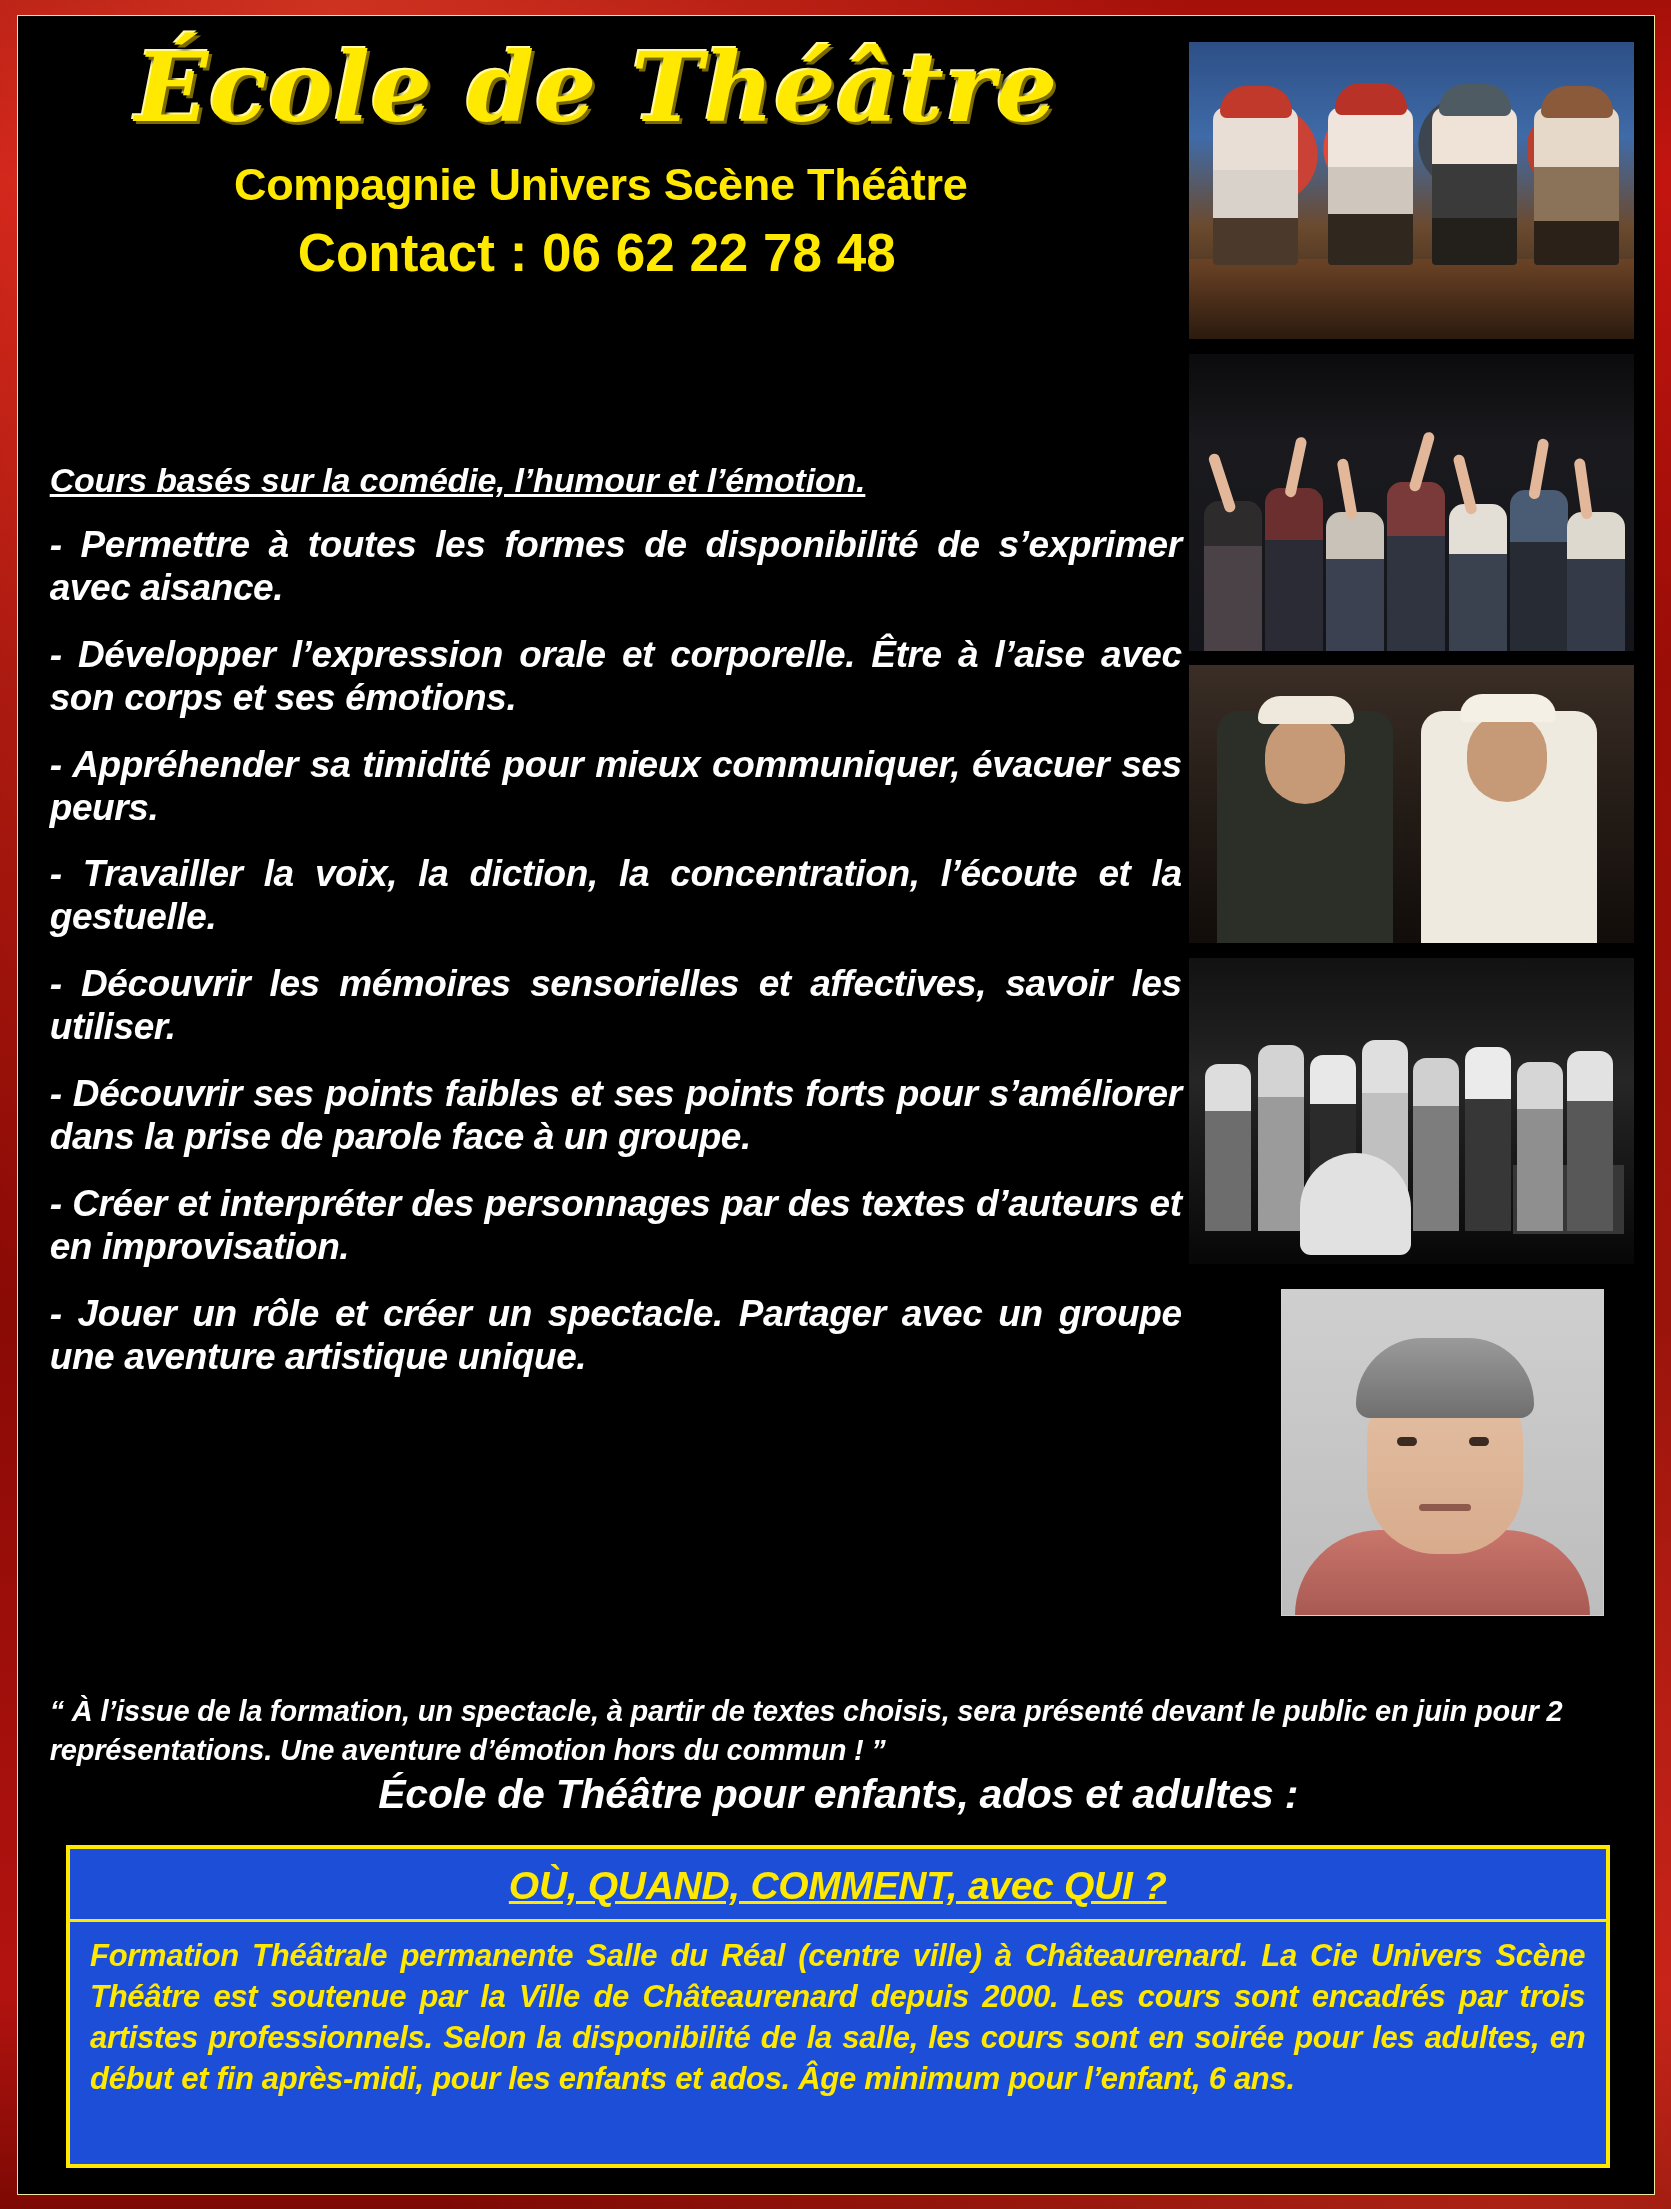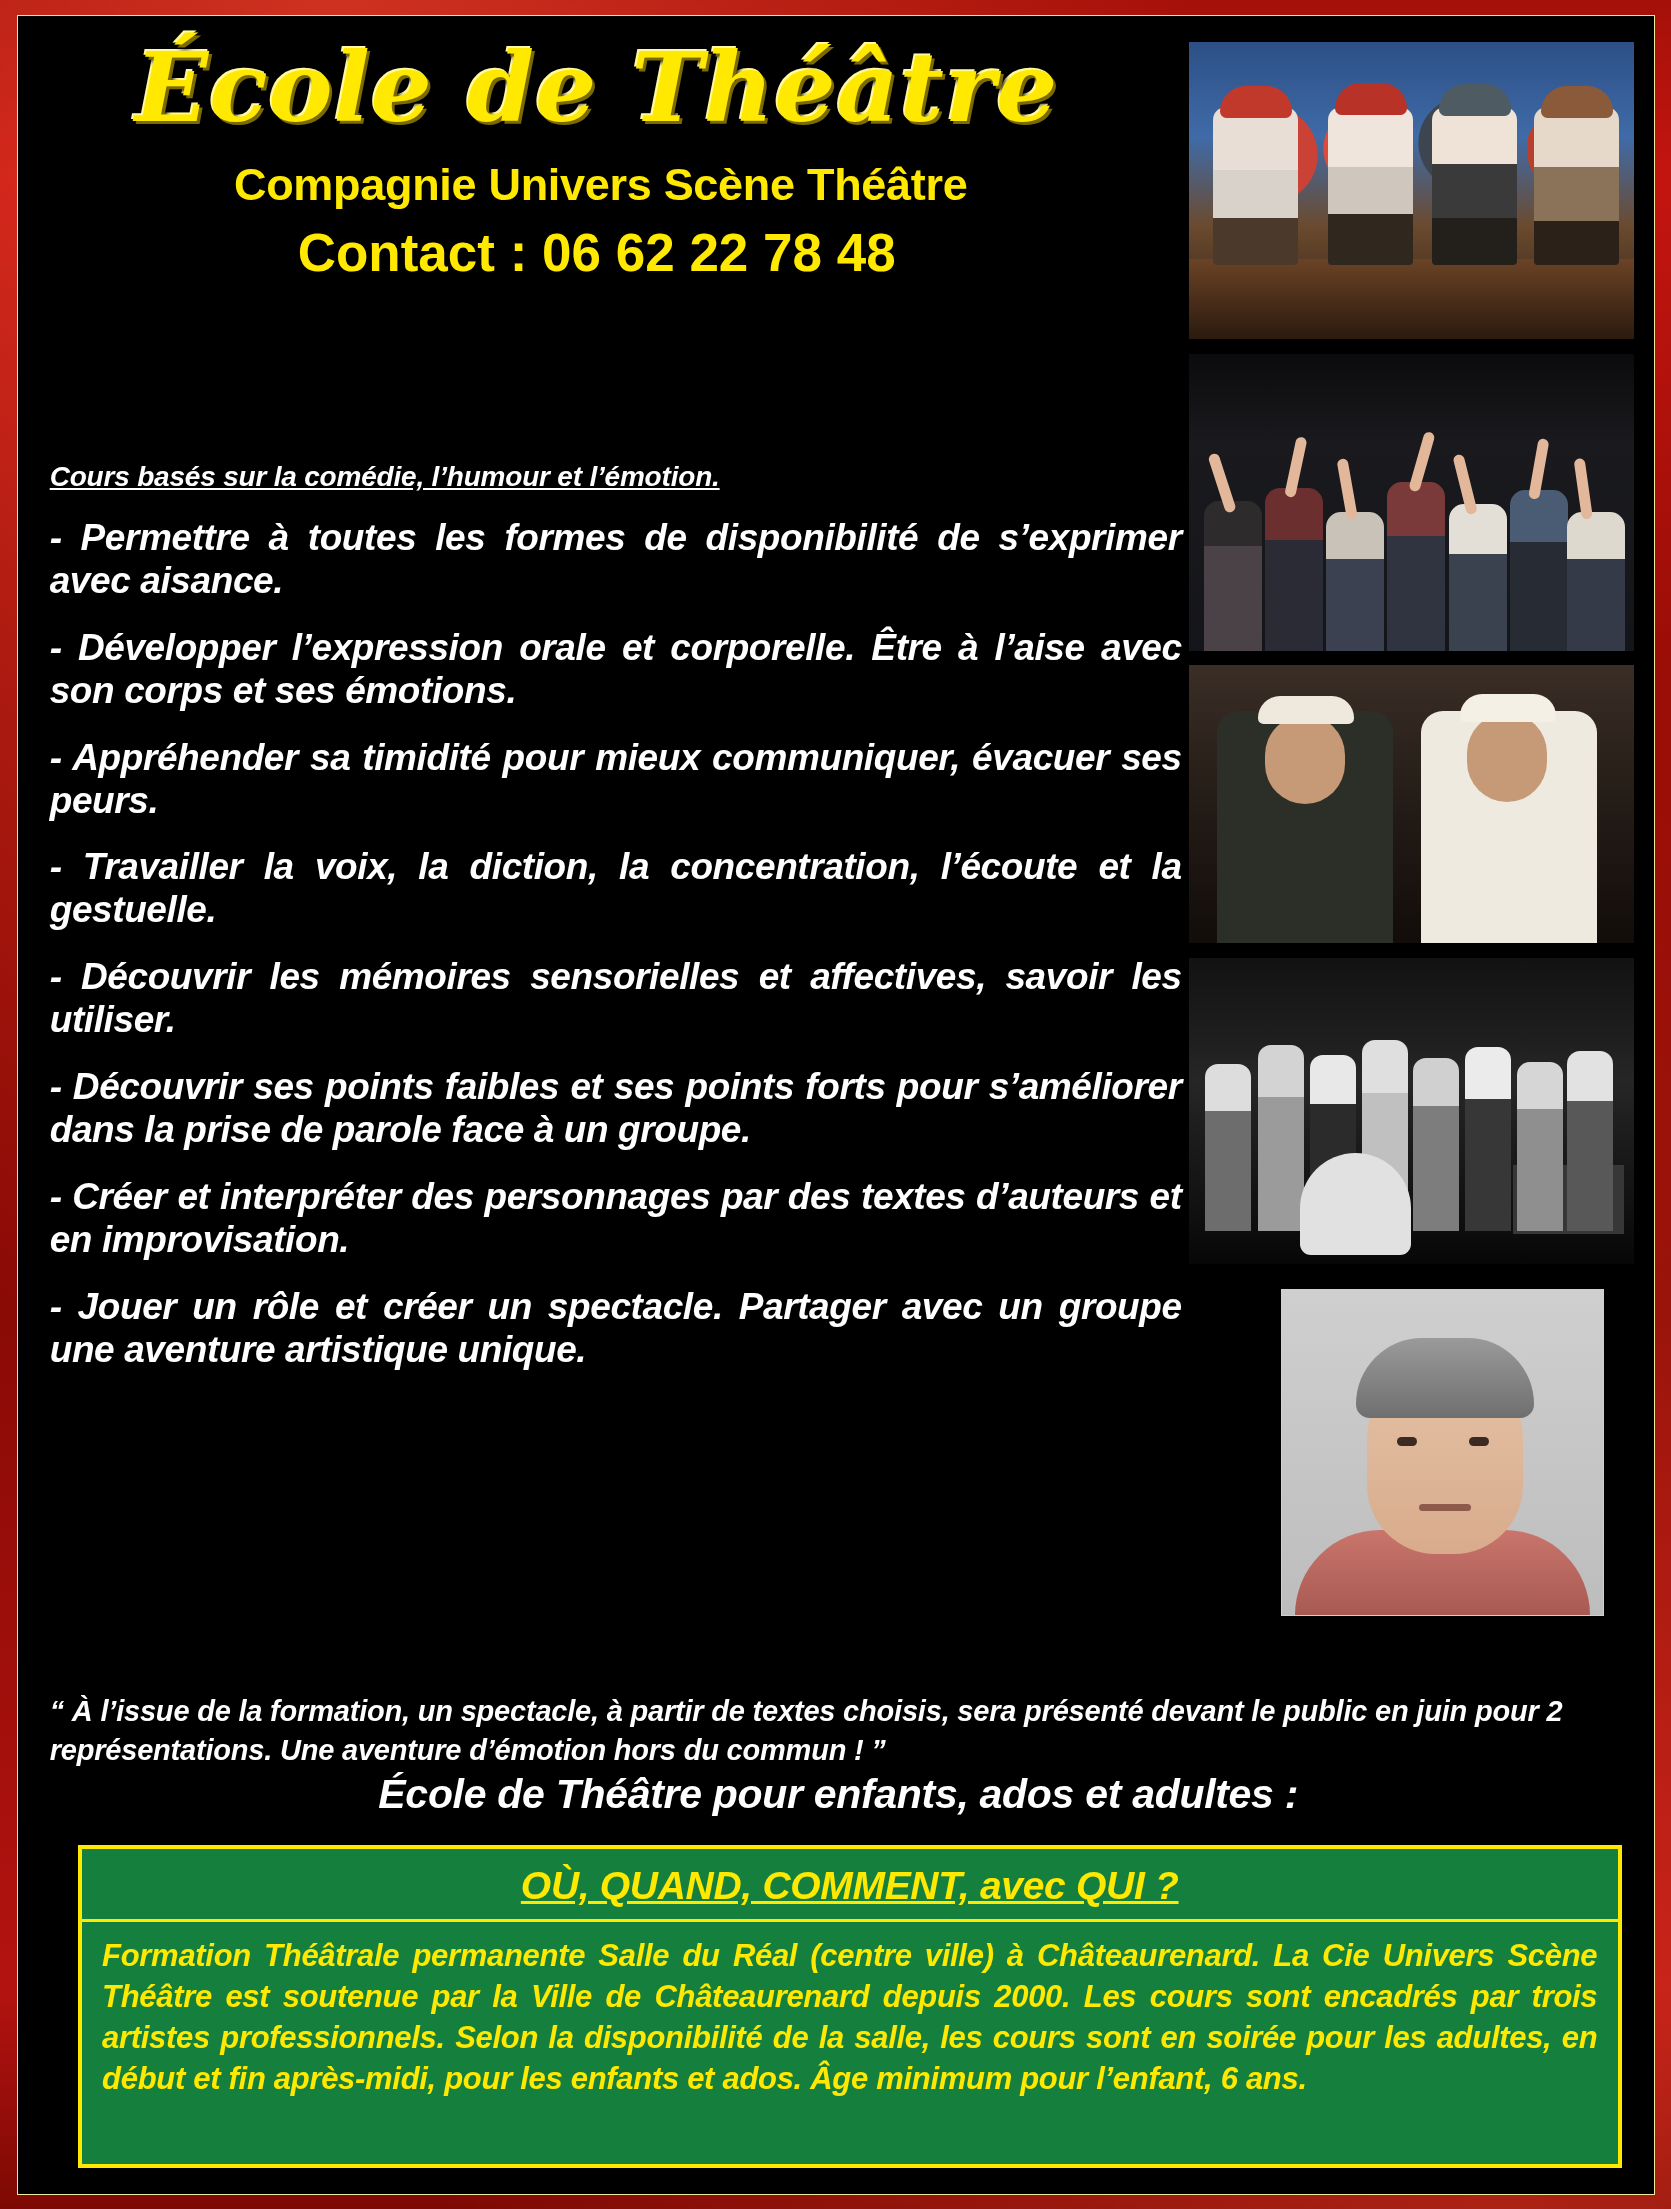--- a/index.html
+++ b/index.html
@@ -98,21 +98,21 @@
 
   
   .body-col {
     position: absolute;
     left: 32px;
     top: 445px;
     width: 1132px;
     color: #ffffff;
   }
   .intro-line {
-    font-size: 28px;
+    font-size: 34px;
     font-style: italic;
     font-weight: bold;
     text-decoration: underline;
     margin-bottom: 24px;
     letter-spacing: -0.2px;
   }
   .bullet {
     font-size: 37px;
     font-style: italic;
     font-weight: bold;
@@ -152,23 +152,22 @@
 
   
   .info-box {
     position: absolute;
     left: 48px;
     top: 1829px;
     width: 1544px;
     height: 323px;
     border: 4.6px solid #ffe900;
     box-sizing: border-box;
-    background: #15803d;
+    background: #1d4ed8;
     padding: 9.3px 20.4px 9.3px 20.4px;
-    margin-left: 12px;
   }
   .info-title {
     text-align: center;
     color: #ffe900;
     font-size: 39px;
     font-weight: bold;
     font-style: italic;
     text-decoration: underline;
     margin-top: 5.6px;
     letter-spacing: -0.3px;

